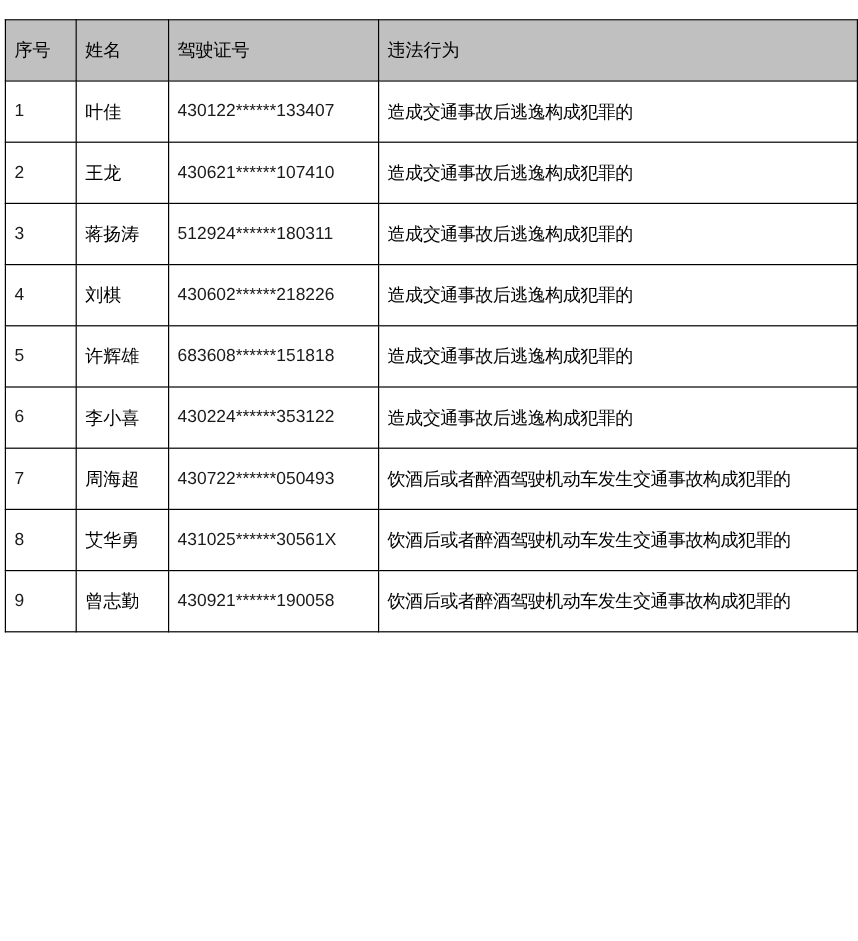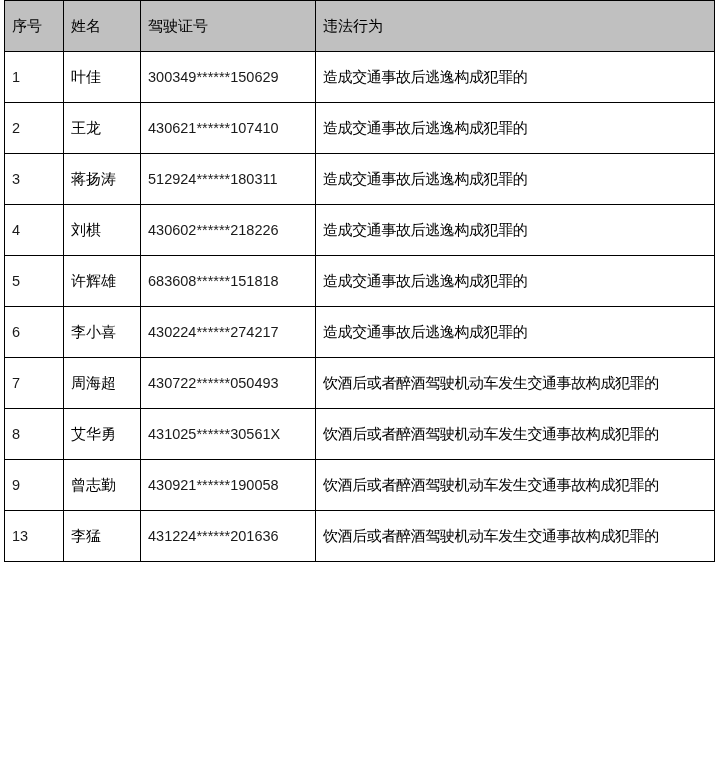--- a/index.html
+++ b/index.html
@@ -1,20 +1,20 @@
 <!DOCTYPE html>
 <html><head>
   <meta charset="utf-8">
   <style>
     html, body { margin: 0; padding: 0; background: #ffffff; }
     body { width: 715px; height: 784px; position: relative; overflow: hidden; }
     table.violations {
       position: absolute;
       left: 4px;
-      top: 0;
+      top: 16px;
       border-collapse: collapse;
       table-layout: fixed;
       width: 710px;
       font-family: "DejaVu Sans", "Liberation Sans", sans-serif;
       font-size: 15px;
       color: #000000;
     }
     table.violations col.c-no { width: 59px; }
     table.violations col.c-name { width: 77px; }
     table.violations col.c-id { width: 175px; }
@@ -52,21 +52,21 @@
       <th>序号</th>
       <th>姓名</th>
       <th>驾驶证号</th>
       <th>违法行为</th>
     </tr>
   </thead>
   <tbody id="tbody">
       <tr>
         <td class="num">1</td>
         <td class="name">叶佳</td>
-        <td class="idno">300349******150629</td>
+        <td class="idno">430122******133407</td>
         <td class="act">造成交通事故后逃逸构成犯罪的</td>
       </tr>
       <tr>
         <td class="num">2</td>
         <td class="name">王龙</td>
         <td class="idno">430621******107410</td>
         <td class="act">造成交通事故后逃逸构成犯罪的</td>
       </tr>
       <tr>
         <td class="num">3</td>
@@ -82,41 +82,35 @@
       </tr>
       <tr>
         <td class="num">5</td>
         <td class="name">许辉雄</td>
         <td class="idno">683608******151818</td>
         <td class="act">造成交通事故后逃逸构成犯罪的</td>
       </tr>
       <tr>
         <td class="num">6</td>
         <td class="name">李小喜</td>
-        <td class="idno">430224******274217</td>
+        <td class="idno">430224******353122</td>
         <td class="act">造成交通事故后逃逸构成犯罪的</td>
       </tr>
       <tr>
         <td class="num">7</td>
         <td class="name">周海超</td>
         <td class="idno">430722******050493</td>
         <td class="act">饮酒后或者醉酒驾驶机动车发生交通事故构成犯罪的</td>
       </tr>
       <tr>
         <td class="num">8</td>
         <td class="name">艾华勇</td>
         <td class="idno">431025******30561X</td>
         <td class="act">饮酒后或者醉酒驾驶机动车发生交通事故构成犯罪的</td>
       </tr>
       <tr>
         <td class="num">9</td>
         <td class="name">曾志勤</td>
         <td class="idno">430921******190058</td>
         <td class="act">饮酒后或者醉酒驾驶机动车发生交通事故构成犯罪的</td>
       </tr>
-      <tr>
-        <td class="num">13</td>
-        <td class="name">李猛</td>
-        <td class="idno">431224******201636</td>
-        <td class="act">饮酒后或者醉酒驾驶机动车发生交通事故构成犯罪的</td>
-      </tr>
     </tbody>
 </table>
 
 </body></html>

